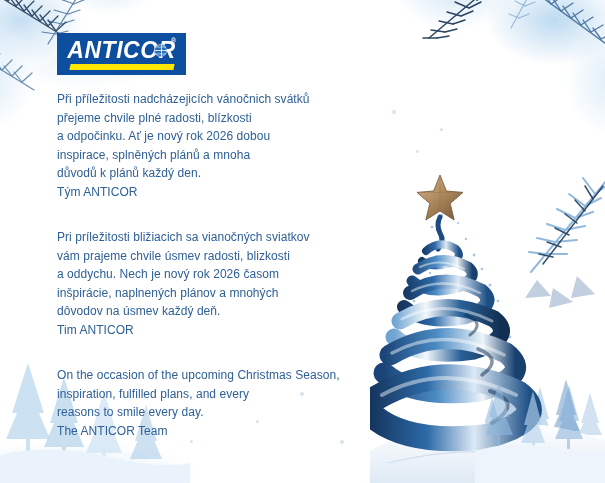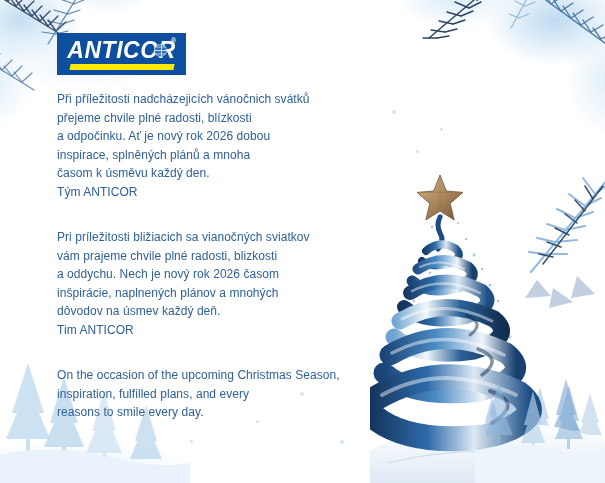--- a/index.html
+++ b/index.html
@@ -314,37 +314,38 @@
     <div id="logo-bar"></div>
   </div>
 
   <div id="messages">
 
     <div class="msg-block">
       <div class="msg-line">Při příležitosti nadcházejicích vánočnich svátků</div>
       <div class="msg-line">přejeme chvile plné radosti, blízkosti</div>
       <div class="msg-line">a odpočinku. Ať je nový rok 2026 dobou</div>
       <div class="msg-line">inspirace, splněných plánů a mnoha</div>
-      <div class="msg-line">časom k úsměvu každý den.</div>
+      <div class="msg-line">důvodů k plánů každý den.</div>
       <div class="msg-line">Tým ANTICOR</div>
     </div>
 
     <div class="msg-block">
       <div class="msg-line">Pri príležitosti bližiacich sa vianočných sviatkov</div>
-      <div class="msg-line">vám prajeme chvile plné radosti, blizkosti</div>
+      <div class="msg-line">vám prajeme chvile úsmev radosti, blizkosti</div>
       <div class="msg-line">a oddychu. Nech je nový rok 2026 časom</div>
       <div class="msg-line">inšpirácie, naplnených plánov a mnohých</div>
       <div class="msg-line">dôvodov na úsmev každý deň.</div>
       <div class="msg-line">Tim ANTICOR</div>
     </div>
 
     <div class="msg-block">
       <div class="msg-line">On the occasion of the upcoming Christmas Season,</div>
       <div class="msg-line">inspiration, fulfilled plans, and every</div>
       <div class="msg-line">reasons to smile every day.</div>
+      <div class="msg-line">The ANTICOR Team</div>
     </div>
 
   </div>
 
   <div id="tree-scene">
     <svg id="tree-svg" width="235" height="318" viewBox="0 0 235 318">
       <defs>
         <linearGradient id="ribA" x1="0" y1="0" x2="1" y2="0">
           <stop offset="0%" stop-color="#15365f"></stop>
           <stop offset="35%" stop-color="#2d6aa8"></stop>

